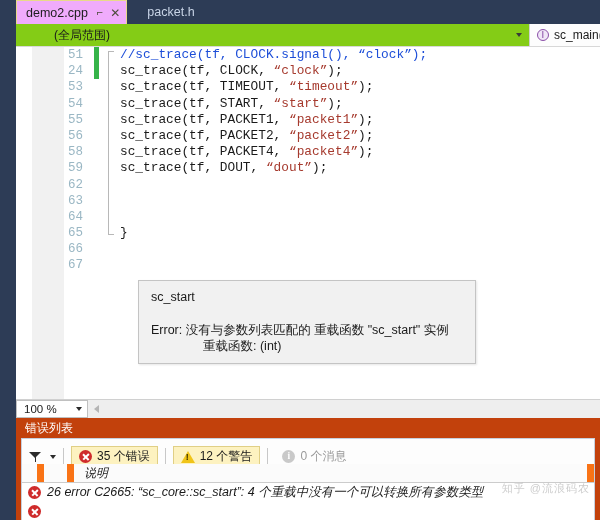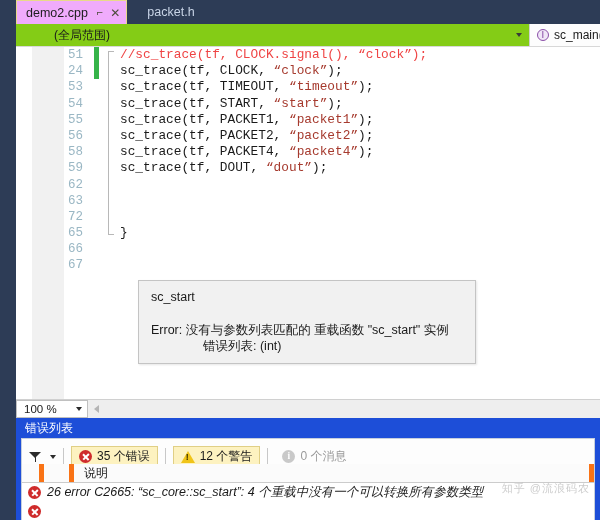--- a/index.html
+++ b/index.html
@@ -211,21 +211,21 @@
   .code {
     position: absolute;
     left: 88px; top: 0;
     height: 16.2px;
     line-height: 16.2px;
     font-family: "Liberation Mono", monospace;
     font-size: 12.8px;
     color: #1a1a1a;
     white-space: pre;
   }
-  .cmt { color: #ef4444; }
+  .cmt { color: #1d4ed8; }
   .str { color: #a63a2e; }
   .squig {
     text-decoration: underline wavy #d42c2c;
     text-underline-offset: 2px;
   }
   .caretbox {
     position: absolute;
     left: 86px; top: 0.5px;
     width: 32px; height: 15px;
     border: 1px solid #8fa8bf;
@@ -307,21 +307,21 @@
     border-top: 4px solid transparent;
     border-bottom: 4px solid transparent;
     border-right: 5px solid #b5b5b5;
   }
 
   
   .errpanel {
     position: absolute;
     left: 16px; top: 418px;
     width: 584px; height: 102px;
-    background: #1d4ed8;
+    background: #c2410c;
   }
   .err-title {
     height: 20px;
     display: flex;
     align-items: center;
     padding-left: 9px;
     font-size: 12px;
     color: #ffffff;
   }
   .err-toolbar {
@@ -442,21 +442,22 @@
     background: #fbfbfb;
     border-bottom: 1px solid #cccccc;
     display: flex;
     align-items: stretch;
     font-size: 12px;
     color: #1a1a1a;
   }
   .gh-cell {
     display: flex;
     align-items: center;
-    border-right: 5px solid #f97316;
+    border-right: 7px solid #f97316;
+    font-style: italic;
   }
   .gh-c1 { width: 22px; }
   .gh-c2 { width: 30px; }
   .gh-c3 { flex: 1; padding-left: 10px; }
   .err-row {
     height: 19px;
     display: flex;
     align-items: center;
     gap: 6px;
     padding-left: 6px;
@@ -555,21 +556,21 @@
           <div class="lnum">62</div>
           <div class="structline "></div>
           <div class="code"></div>
         </div>
         <div class="line">
           <div class="lnum">63</div>
           <div class="structline "></div>
           <div class="code"></div>
         </div>
         <div class="line">
-          <div class="lnum">72</div>
+          <div class="lnum">64</div>
           <div class="structline "></div>
           <div class="code"></div>
         </div>
         <div class="line">
           <div class="lnum">65</div>
           <div class="structline bot"></div>
           <div class="code">}</div>
         </div>
         <div class="line">
           <div class="lnum">66</div>
@@ -577,21 +578,21 @@
         </div>
         <div class="line">
           <div class="lnum">67</div>
           <div class="code"></div>
         </div>
       </div>
 
     <div class="tooltip">
       <div class="tt-title">sc_start</div>
       <div class="tt-err">Error: 没有与参数列表匹配的 重载函数 "sc_start" 实例</div>
-      <div class="tt-err2">错误列表: (int)</div>
+      <div class="tt-err2">重载函数: (int)</div>
     </div>
   </div>
 
   <div class="ed-footer">
     <div class="zoombox">
       <span>100 %</span>
       <span class="zoom-caret"></span>
     </div>
     <div class="hscroll">
       <span class="hs-left-arrow"></span>

